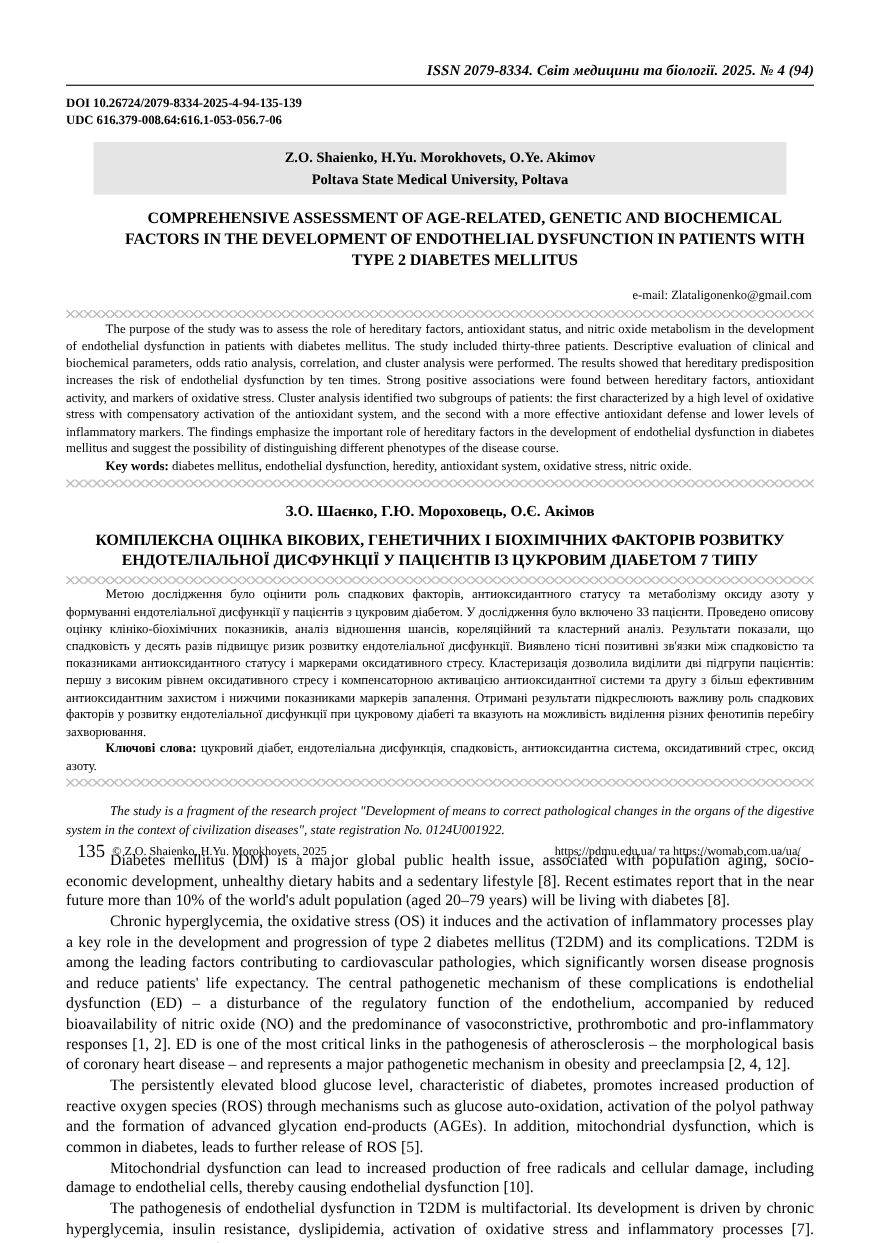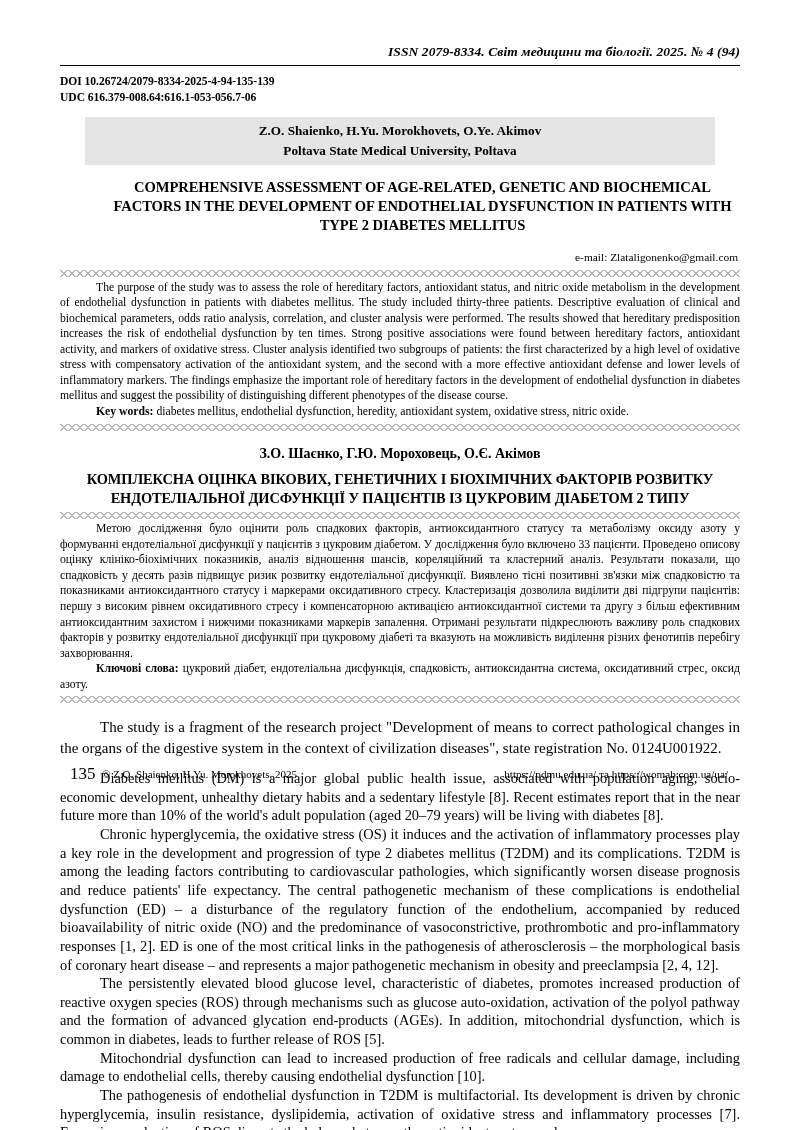--- a/index.html
+++ b/index.html
@@ -15,21 +15,21 @@
     color: #000000;
     position: relative;
     overflow: hidden;
   }
   .page {
     position: absolute;
     left: 0; top: 0;
     width: 800px;
     height: 832px;
     box-sizing: border-box;
-    padding: 0 60px;
+    padding: 12px 60px;
   }
 
   
   .running-head {
     text-align: right;
     font-style: italic;
     font-weight: bold;
     font-size: 13.5px;
     letter-spacing: 0.1px;
     padding-top: 44px;
@@ -116,21 +116,22 @@
     text-align: center;
     font-weight: bold;
     font-size: 14.4px;
     line-height: 1.32;
     margin-top: 7px;
     letter-spacing: -0.1px;
   }
 
   
   .funding {
-    font-size: 15px;
+    font-style: italic;
+    font-size: 12px;
     line-height: 1.36;
     text-align: justify;
     margin-top: 14px;
   }
   .funding p { margin: 0; text-indent: 40px; }
 
   
   .body-text {
     font-size: 14.4px;
     line-height: 1.295;
@@ -201,21 +202,21 @@
     <p>The purpose of the study was to assess the role of hereditary factors, antioxidant status, and nitric oxide metabolism in the development of endothelial dysfunction in patients with diabetes mellitus. The study included thirty-three patients. Descriptive evaluation of clinical and biochemical parameters, odds ratio analysis, correlation, and cluster analysis were performed. The results showed that hereditary predisposition increases the risk of endothelial dysfunction by ten times. Strong positive associations were found between hereditary factors, antioxidant activity, and markers of oxidative stress. Cluster analysis identified two subgroups of patients: the first characterized by a high level of oxidative stress with compensatory activation of the antioxidant system, and the second with a more effective antioxidant defense and lower levels of inflammatory markers. The findings emphasize the important role of hereditary factors in the development of endothelial dysfunction in diabetes mellitus and suggest the possibility of distinguishing different phenotypes of the disease course.</p>
     <p>
       <span class="kw-label">Key words:</span>
       <span>diabetes mellitus, endothelial dysfunction, heredity, antioxidant system, oxidative stress, nitric oxide.</span>
     </p>
   </div>
 
   <div class="zigzag tight"></div>
 
   <div class="ua-authors">З.О. Шаєнко, Г.Ю. Мороховець, О.Є. Акімов</div>
-  <div class="ua-title">КОМПЛЕКСНА ОЦІНКА ВІКОВИХ, ГЕНЕТИЧНИХ І БІОХІМІЧНИХ ФАКТОРІВ РОЗВИТКУ ЕНДОТЕЛІАЛЬНОЇ ДИСФУНКЦІЇ У ПАЦІЄНТІВ ІЗ ЦУКРОВИМ ДІАБЕТОМ 2 ТИПУ</div>
+  <div class="ua-title">КОМПЛЕКСНА ОЦІНКА ВІКОВИХ, ГЕНЕТИЧНИХ І БІОХІМІЧНИХ ФАКТОРІВ РОЗВИТКУ ЕНДОТЕЛІАЛЬНОЇ ДИСФУНКЦІЇ У ПАЦІЄНТІВ ІЗ ЦУКРОВИМ ДІАБЕТОМ 7 ТИПУ</div>
 
   <div class="zigzag tight"></div>
 
   <div class="abstract">
     <p>Метою дослідження було оцінити роль спадкових факторів, антиоксидантного статусу та метаболізму оксиду азоту у формуванні ендотеліальної дисфункції у пацієнтів з цукровим діабетом. У дослідження було включено 33 пацієнти. Проведено описову оцінку клініко-біохімічних показників, аналіз відношення шансів, кореляційний та кластерний аналіз. Результати показали, що спадковість у десять разів підвищує ризик розвитку ендотеліальної дисфункції. Виявлено тісні позитивні зв'язки між спадковістю та показниками антиоксидантного статусу і маркерами оксидативного стресу. Кластеризація дозволила виділити дві підгрупи пацієнтів: першу з високим рівнем оксидативного стресу і компенсаторною активацією антиоксидантної системи та другу з більш ефективним антиоксидантним захистом і нижчими показниками маркерів запалення. Отримані результати підкреслюють важливу роль спадкових факторів у розвитку ендотеліальної дисфункції при цукровому діабеті та вказують на можливість виділення різних фенотипів перебігу захворювання.</p>
     <p>
       <span class="kw-label">Ключові слова:</span>
       <span>цукровий діабет, ендотеліальна дисфункція, спадковість, антиоксидантна система, оксидативний стрес, оксид азоту.</span>
     </p>
   </div>

